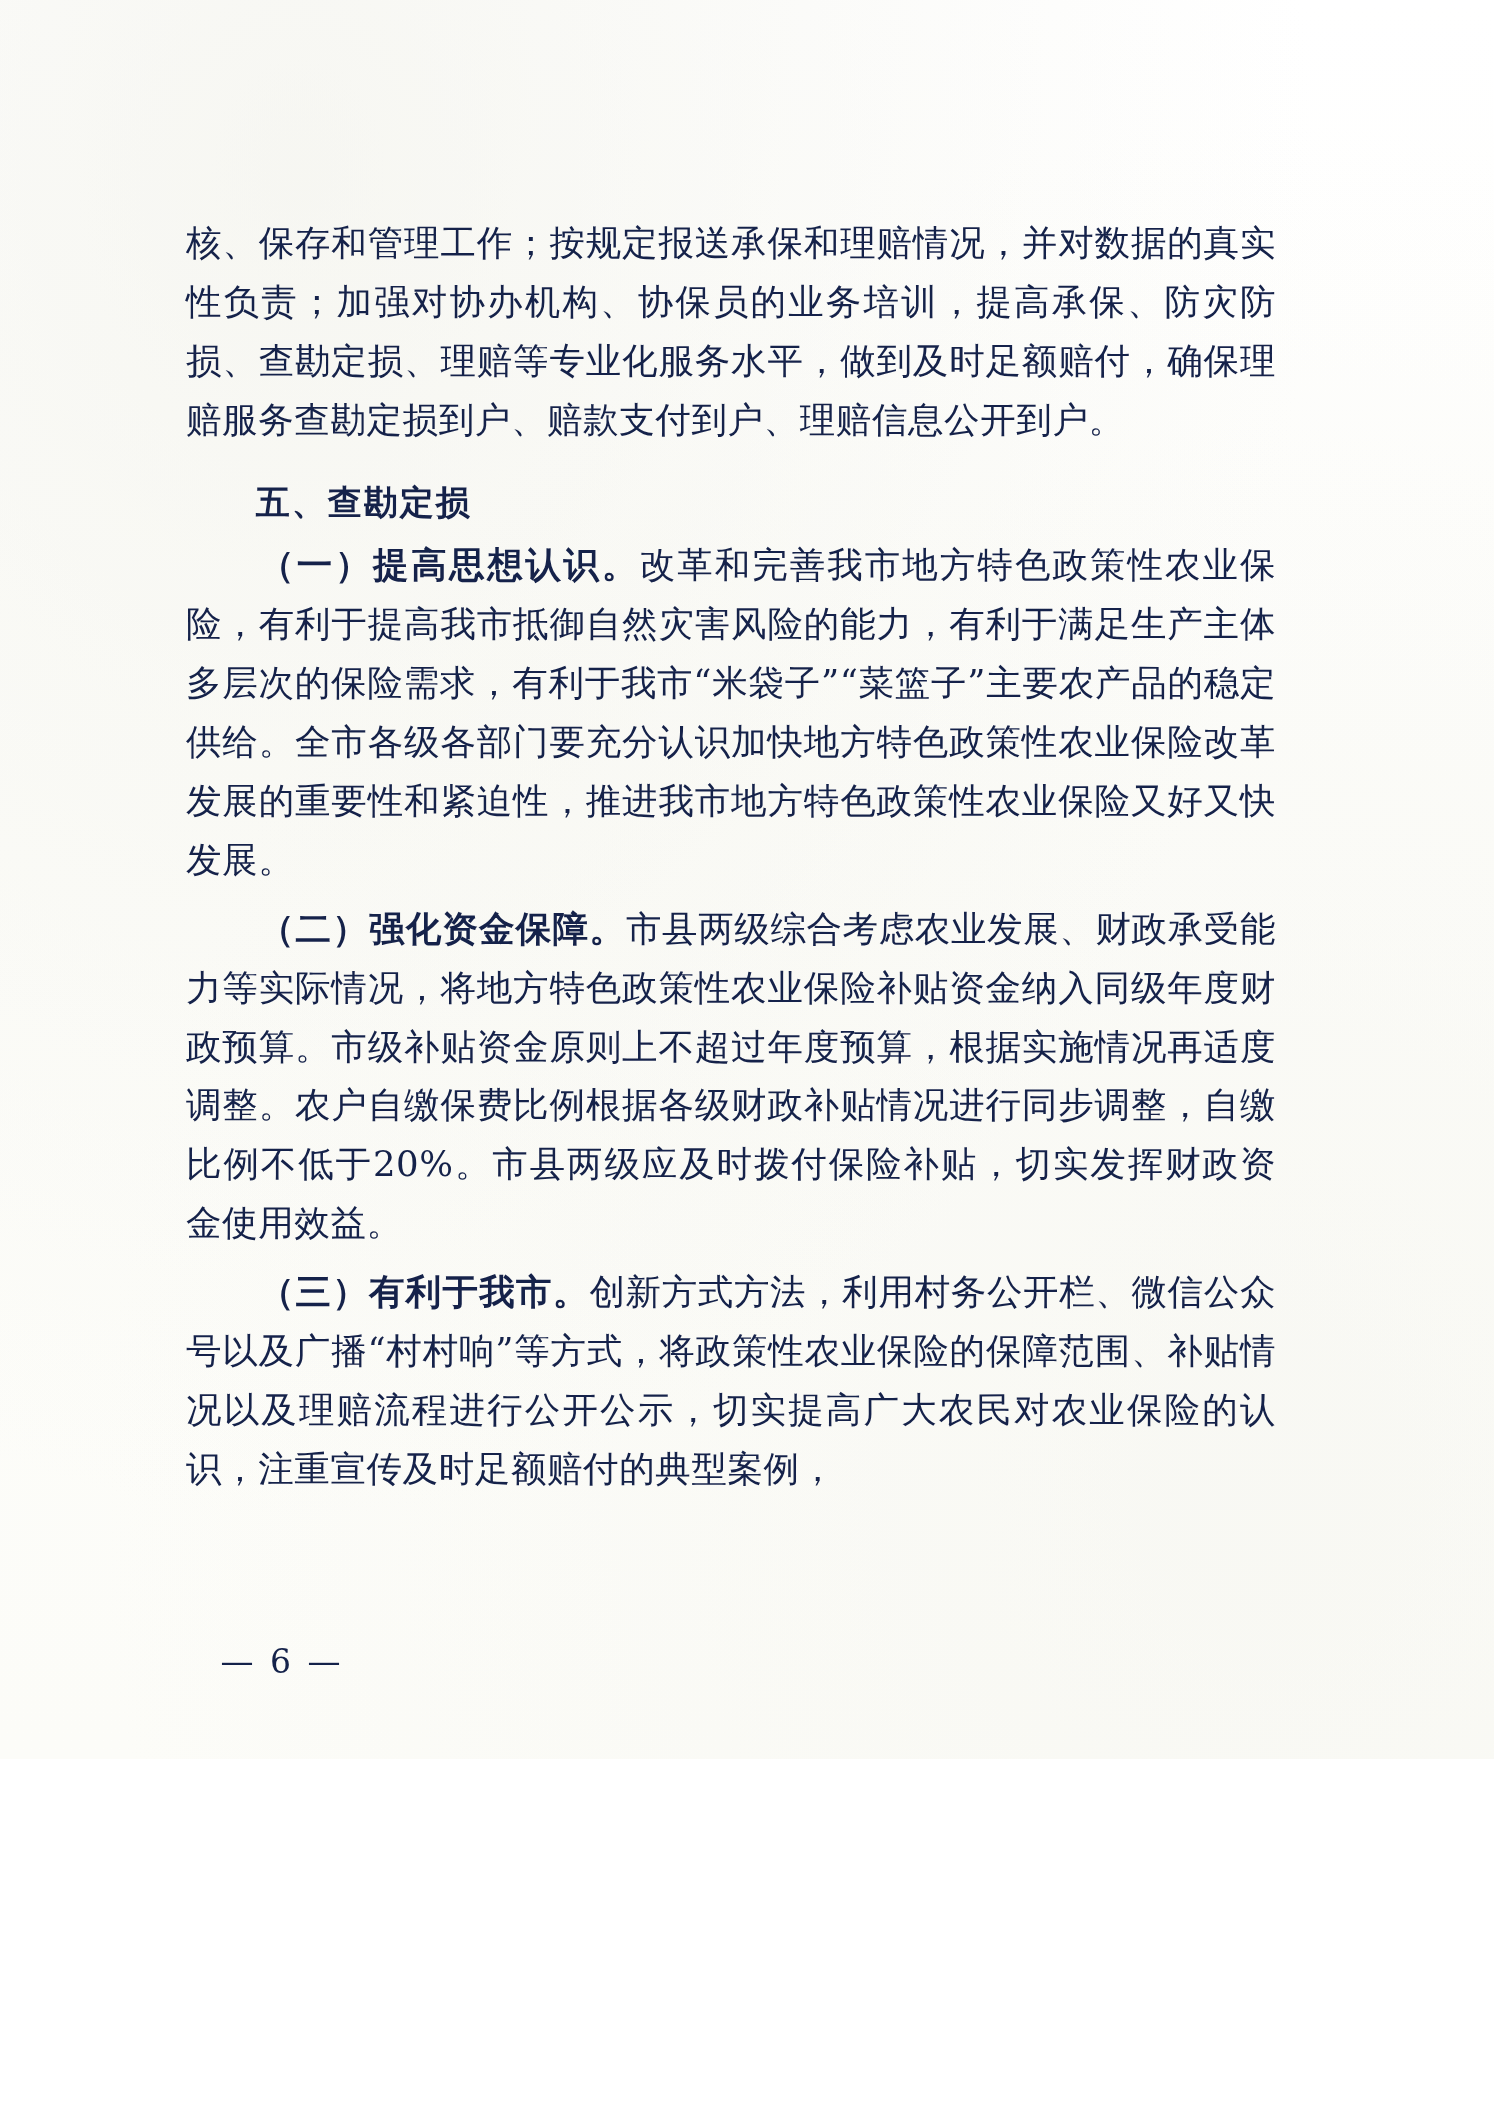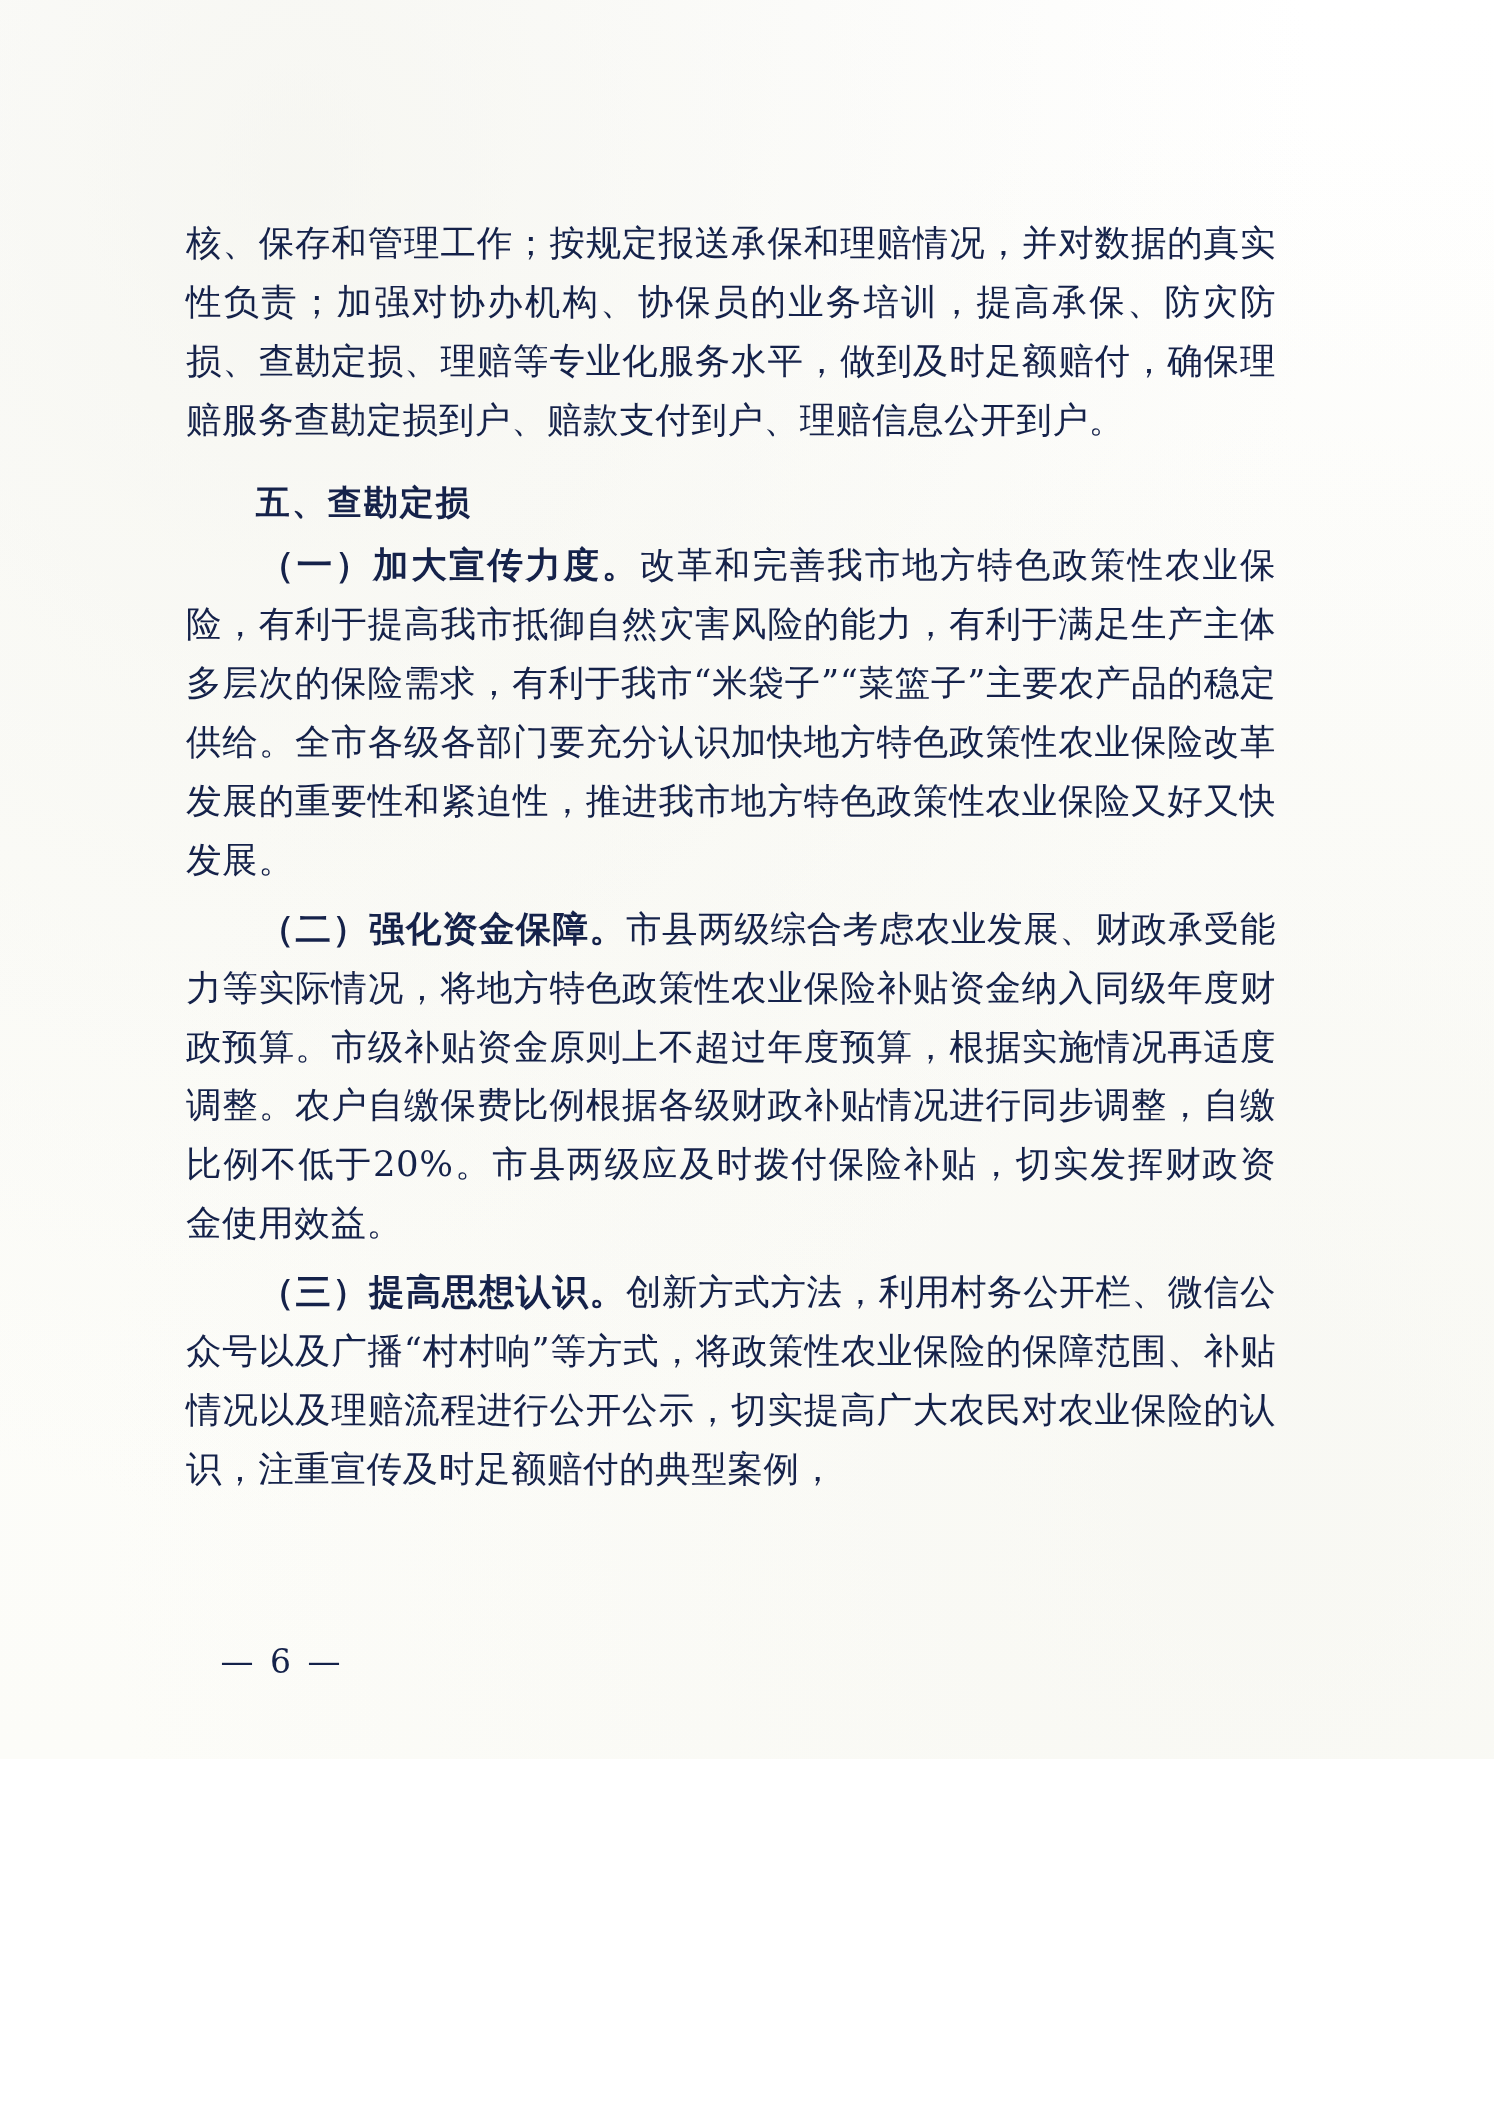--- a/index.html
+++ b/index.html
@@ -89,28 +89,28 @@
 
 <div class="page">
   <div class="content">
 
     <p class="para-cont">核、保存和管理工作；按规定报送承保和理赔情况，并对数据的真实性负责；加强对协办机构、协保员的业务培训，提高承保、防灾防损、查勘定损、理赔等专业化服务水平，做到及时足额赔付，确保理赔服务查勘定损到户、赔款支付到户、理赔信息公开到户。</p>
 
     <div class="gap"></div>
 
     <p class="section-heading">五、查勘定损</p>
 
-    <p class="para"><span class="lead">（一）加大宣传力度。</span><span>改革和完善我市地方特色政策性农业保险，有利于提高我市抵御自然灾害风险的能力，有利于满足生产主体多层次的保险需求，有利于我市“米袋子”“菜篮子”主要农产品的稳定供给。全市各级各部门要充分认识加快地方特色政策性农业保险改革发展的重要性和紧迫性，推进我市地方特色政策性农业保险又好又快发展。</span></p>
+    <p class="para"><span class="lead">（一）提高思想认识。</span><span>改革和完善我市地方特色政策性农业保险，有利于提高我市抵御自然灾害风险的能力，有利于满足生产主体多层次的保险需求，有利于我市“米袋子”“菜篮子”主要农产品的稳定供给。全市各级各部门要充分认识加快地方特色政策性农业保险改革发展的重要性和紧迫性，推进我市地方特色政策性农业保险又好又快发展。</span></p>
 
     <div class="gap"></div>
 
     <p class="para"><span class="lead">（二）强化资金保障。</span><span>市县两级综合考虑农业发展、财政承受能力等实际情况，将地方特色政策性农业保险补贴资金纳入同级年度财政预算。市级补贴资金原则上不超过年度预算，根据实施情况再适度调整。农户自缴保费比例根据各级财政补贴情况进行同步调整，自缴比例不低于20%。市县两级应及时拨付保险补贴，切实发挥财政资金使用效益。</span></p>
 
     <div class="gap"></div>
 
-    <p class="para"><span class="lead">（三）提高思想认识。</span><span>创新方式方法，利用村务公开栏、微信公众号以及广播“村村响”等方式，将政策性农业保险的保障范围、补贴情况以及理赔流程进行公开公示，切实提高广大农民对农业保险的认识，注重宣传及时足额赔付的典型案例，</span></p>
+    <p class="para"><span class="lead">（三）有利于我市。</span><span>创新方式方法，利用村务公开栏、微信公众号以及广播“村村响”等方式，将政策性农业保险的保障范围、补贴情况以及理赔流程进行公开公示，切实提高广大农民对农业保险的认识，注重宣传及时足额赔付的典型案例，</span></p>
 
   </div>
 
   <div class="footer">
     <span class="page-number-wrap">— 6 —</span>
   </div>
 </div>
 
 </body></html>

